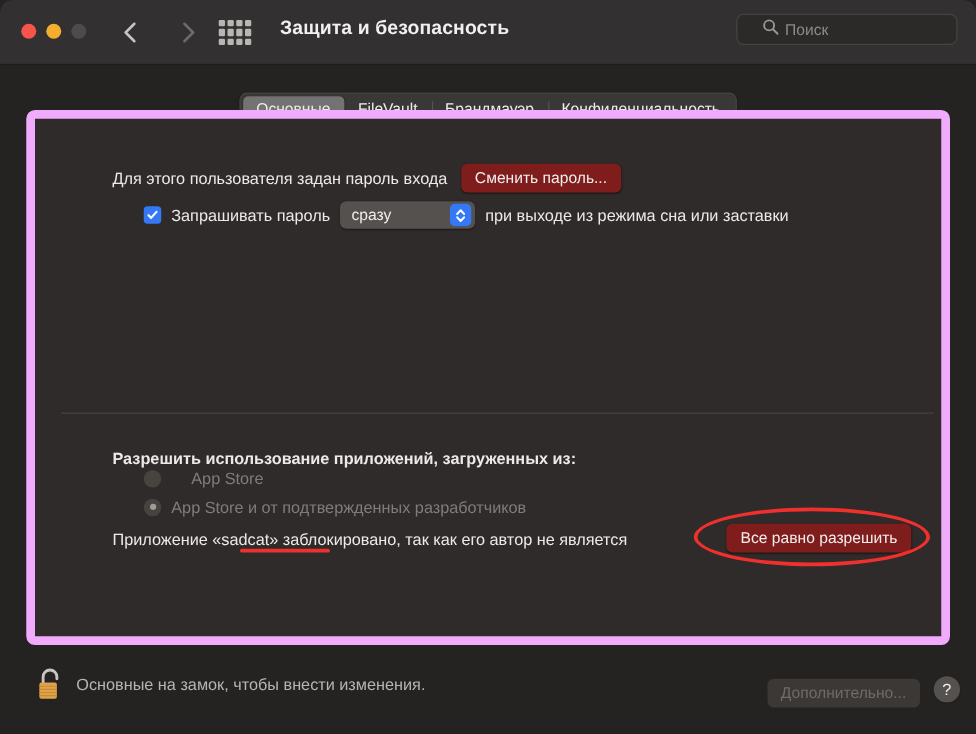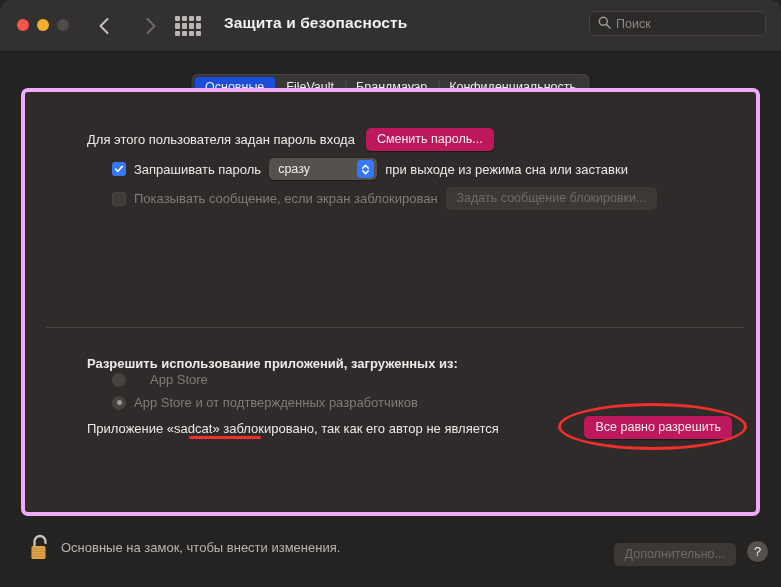--- a/index.html
+++ b/index.html
@@ -93,21 +93,21 @@
 
   .search-box {
     position: absolute;
     right: 15px; top: 11px;
     width: 177px; height: 25px;
     background: #2c2a29;
     border: 1px solid #46433f;
     border-radius: 6px;
     display: flex;
     align-items: center;
-    padding-left: 8px;
+    padding-left: 20px;
   }
   .search-icon { margin-right: 5px; display: block; }
   .search-input {
     background: transparent;
     border: none;
     outline: none;
     color: #cfcdcb;
     font-family: "Liberation Sans", sans-serif;
     font-size: 12.5px;
     width: 130px;
@@ -140,44 +140,44 @@
     position: relative;
   }
   .tab + .tab::before {
     content: "";
     position: absolute;
     left: 0; top: 4px; bottom: 4px;
     width: 1px;
     background: #555251;
   }
   .tab.active {
-    background: #1d4ed8;
+    background: #737373;
     box-shadow: 0 0.5px 1px rgba(0,0,0,0.35);
   }
   .tab.active::before,
   .tab.active + .tab::before { background: transparent; }
 
   
   .panel {
     position: absolute;
     left: 21px; top: 88px;
     width: 739px; height: 428px;
     background: #2e2b2a;
-    border: 4px solid #f0abfc;
+    border: 7px solid #f0abfc;
     border-radius: 7px;
   }
 
   .row { position: absolute; display: flex; align-items: center; }
 
   .static-text { font-size: 13px; color: #eceae8; }
   .static-text.dim { color: #807c79; }
 
   
   .btn {
-    background: #be185d;
+    background: #7f1d1d;
     border: none;
     border-radius: 5px;
     color: #f0eeec;
     font-family: "Liberation Sans", sans-serif;
     font-size: 12.5px;
     padding: 4px 11px 5px;
     line-height: 1.15;
     box-shadow: 0 0.5px 1.2px rgba(0,0,0,0.4);
     white-space: nowrap;
   }
@@ -371,25 +371,20 @@
         <span class="popup-arrows">
           <svg width="9" height="13" viewBox="0 0 9 13">
             <polyline points="1.7,5.2 4.5,2.2 7.3,5.2" fill="none" stroke="#ffffff" stroke-width="1.5" stroke-linecap="round" stroke-linejoin="round"></polyline>
             <polyline points="1.7,7.8 4.5,10.8 7.3,7.8" fill="none" stroke="#ffffff" stroke-width="1.5" stroke-linecap="round" stroke-linejoin="round"></polyline>
           </svg>
         </span>
       </span>
       <span class="static-text">при выходе из режима сна или заставки</span>
     </div>
 
-    <div class="row" style="left:87px; top:95px; gap:8px;">
-      <span class="cb off"></span>
-      <span class="static-text dim">Показывать сообщение, если экран заблокирован</span>
-      <button class="btn disabled">Задать сообщение блокировки...</button>
-    </div>
 
     <div class="divider" style="top:235px;"></div>
 
     <div class="row" style="left:62px; top:264px;">
       <span class="static-text" style="font-weight:bold;">Разрешить использование приложений, загруженных из:</span>
     </div>
 
     <div class="row" style="left:87px; top:280px; gap:24px;">
       <span class="radio"></span>
       <span class="static-text dim">App Store</span>

